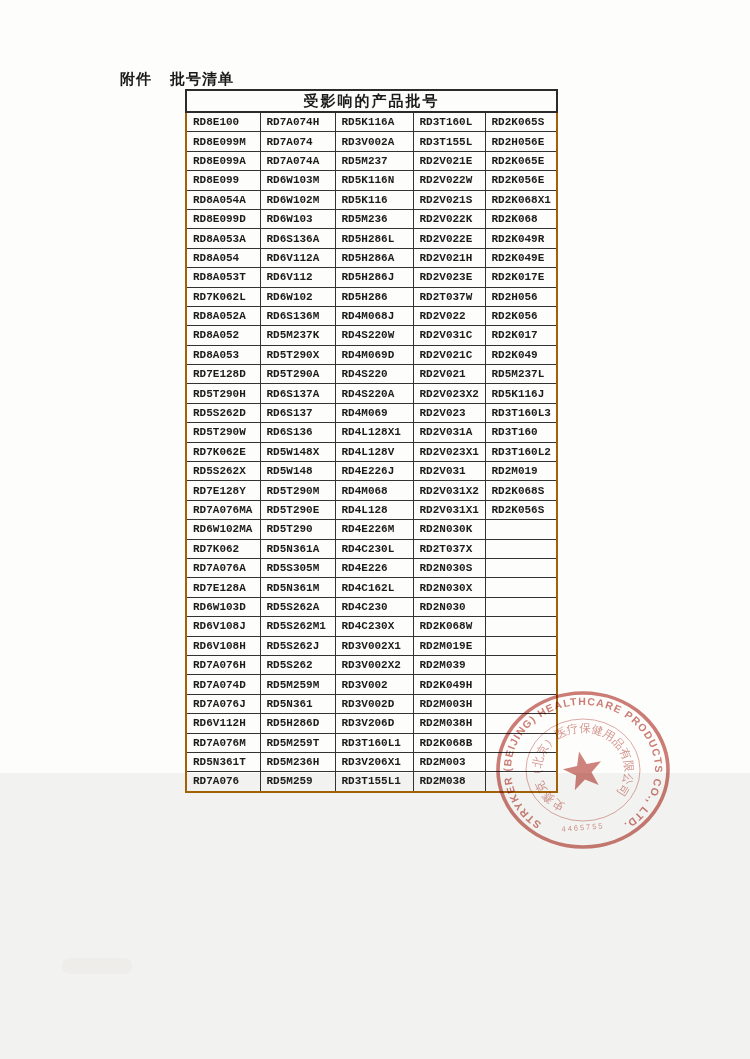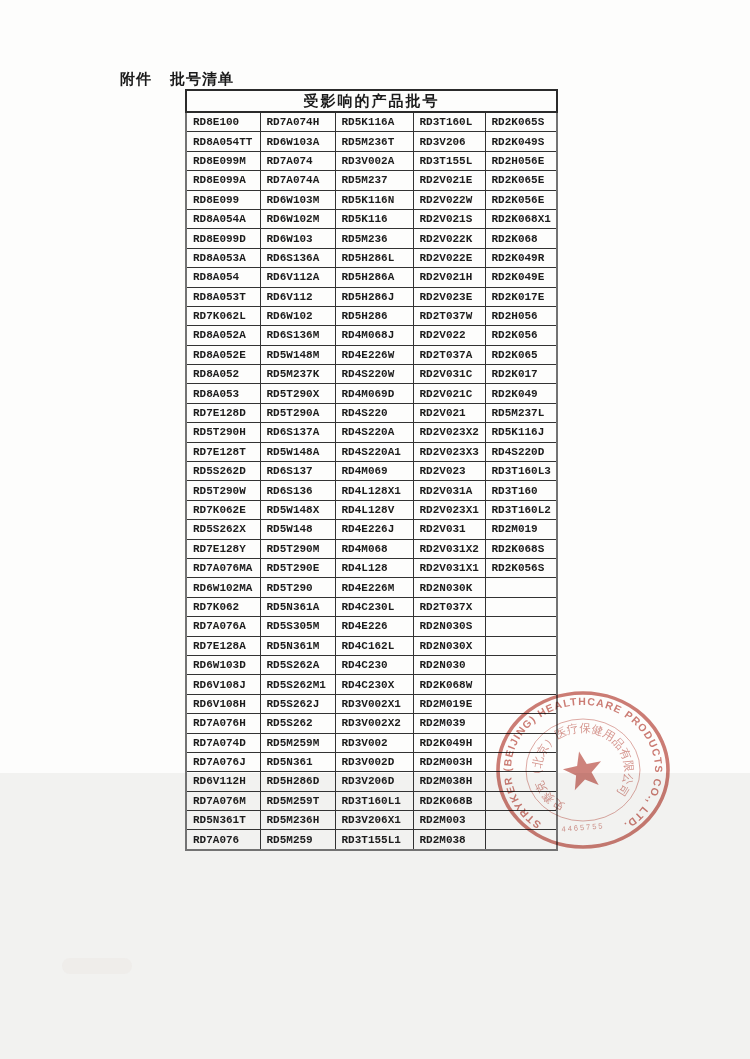--- a/index.html
+++ b/index.html
@@ -32,21 +32,21 @@
     font-weight:bold;font-size:15px;color:#1b1b1b;
     height:20px;text-align:center;letter-spacing:2px;padding:0;
   }
   table.batch td{
     border:1px solid #333;
     font-family:"Liberation Mono","DejaVu Sans Mono",monospace;
     font-weight:bold;font-size:11px;color:#1c1c1c;
     height:18.4px;padding:0 0 0 6px;text-align:left;
     white-space:nowrap;overflow:hidden;
   }
-  table.batch{border:2px solid #737373;}
+  table.batch{border:2px solid #a16207;}
   col.c1{width:74px}col.c2{width:75px}col.c3{width:78px}col.c4{width:72px}col.c5{width:72px}
   .stamp{
     position:absolute;left:483px;top:677px;width:200px;height:186px;
     opacity:0.78;mix-blend-mode:multiply;
     filter:blur(0.3px);
     pointer-events:none;
   }
   .smudge{
     position:absolute;left:62px;top:958px;width:70px;height:16px;
     background:#eceae6;border-radius:8px;opacity:.6;
@@ -76,27 +76,20 @@
     </thead>
     <tbody>
         <tr>
           <td>RD8E100</td>
           <td>RD7A074H</td>
           <td>RD5K116A</td>
           <td>RD3T160L</td>
           <td>RD2K065S</td>
         </tr>
         <tr>
-          <td>RD8A054TT</td>
-          <td>RD6W103A</td>
-          <td>RD5M236T</td>
-          <td>RD3V206</td>
-          <td>RD2K049S</td>
-        </tr>
-        <tr>
           <td>RD8E099M</td>
           <td>RD7A074</td>
           <td>RD3V002A</td>
           <td>RD3T155L</td>
           <td>RD2H056E</td>
         </tr>
         <tr>
           <td>RD8E099A</td>
           <td>RD7A074A</td>
           <td>RD5M237</td>
@@ -153,27 +146,20 @@
           <td>RD2H056</td>
         </tr>
         <tr>
           <td>RD8A052A</td>
           <td>RD6S136M</td>
           <td>RD4M068J</td>
           <td>RD2V022</td>
           <td>RD2K056</td>
         </tr>
         <tr>
-          <td>RD8A052E</td>
-          <td>RD5W148M</td>
-          <td>RD4E226W</td>
-          <td>RD2T037A</td>
-          <td>RD2K065</td>
-        </tr>
-        <tr>
           <td>RD8A052</td>
           <td>RD5M237K</td>
           <td>RD4S220W</td>
           <td>RD2V031C</td>
           <td>RD2K017</td>
         </tr>
         <tr>
           <td>RD8A053</td>
           <td>RD5T290X</td>
           <td>RD4M069D</td>
@@ -186,27 +172,20 @@
           <td>RD4S220</td>
           <td>RD2V021</td>
           <td>RD5M237L</td>
         </tr>
         <tr>
           <td>RD5T290H</td>
           <td>RD6S137A</td>
           <td>RD4S220A</td>
           <td>RD2V023X2</td>
           <td>RD5K116J</td>
-        </tr>
-        <tr>
-          <td>RD7E128T</td>
-          <td>RD5W148A</td>
-          <td>RD4S220A1</td>
-          <td>RD2V023X3</td>
-          <td>RD4S220D</td>
         </tr>
         <tr>
           <td>RD5S262D</td>
           <td>RD6S137</td>
           <td>RD4M069</td>
           <td>RD2V023</td>
           <td>RD3T160L3</td>
         </tr>
         <tr>
           <td>RD5T290W</td>

